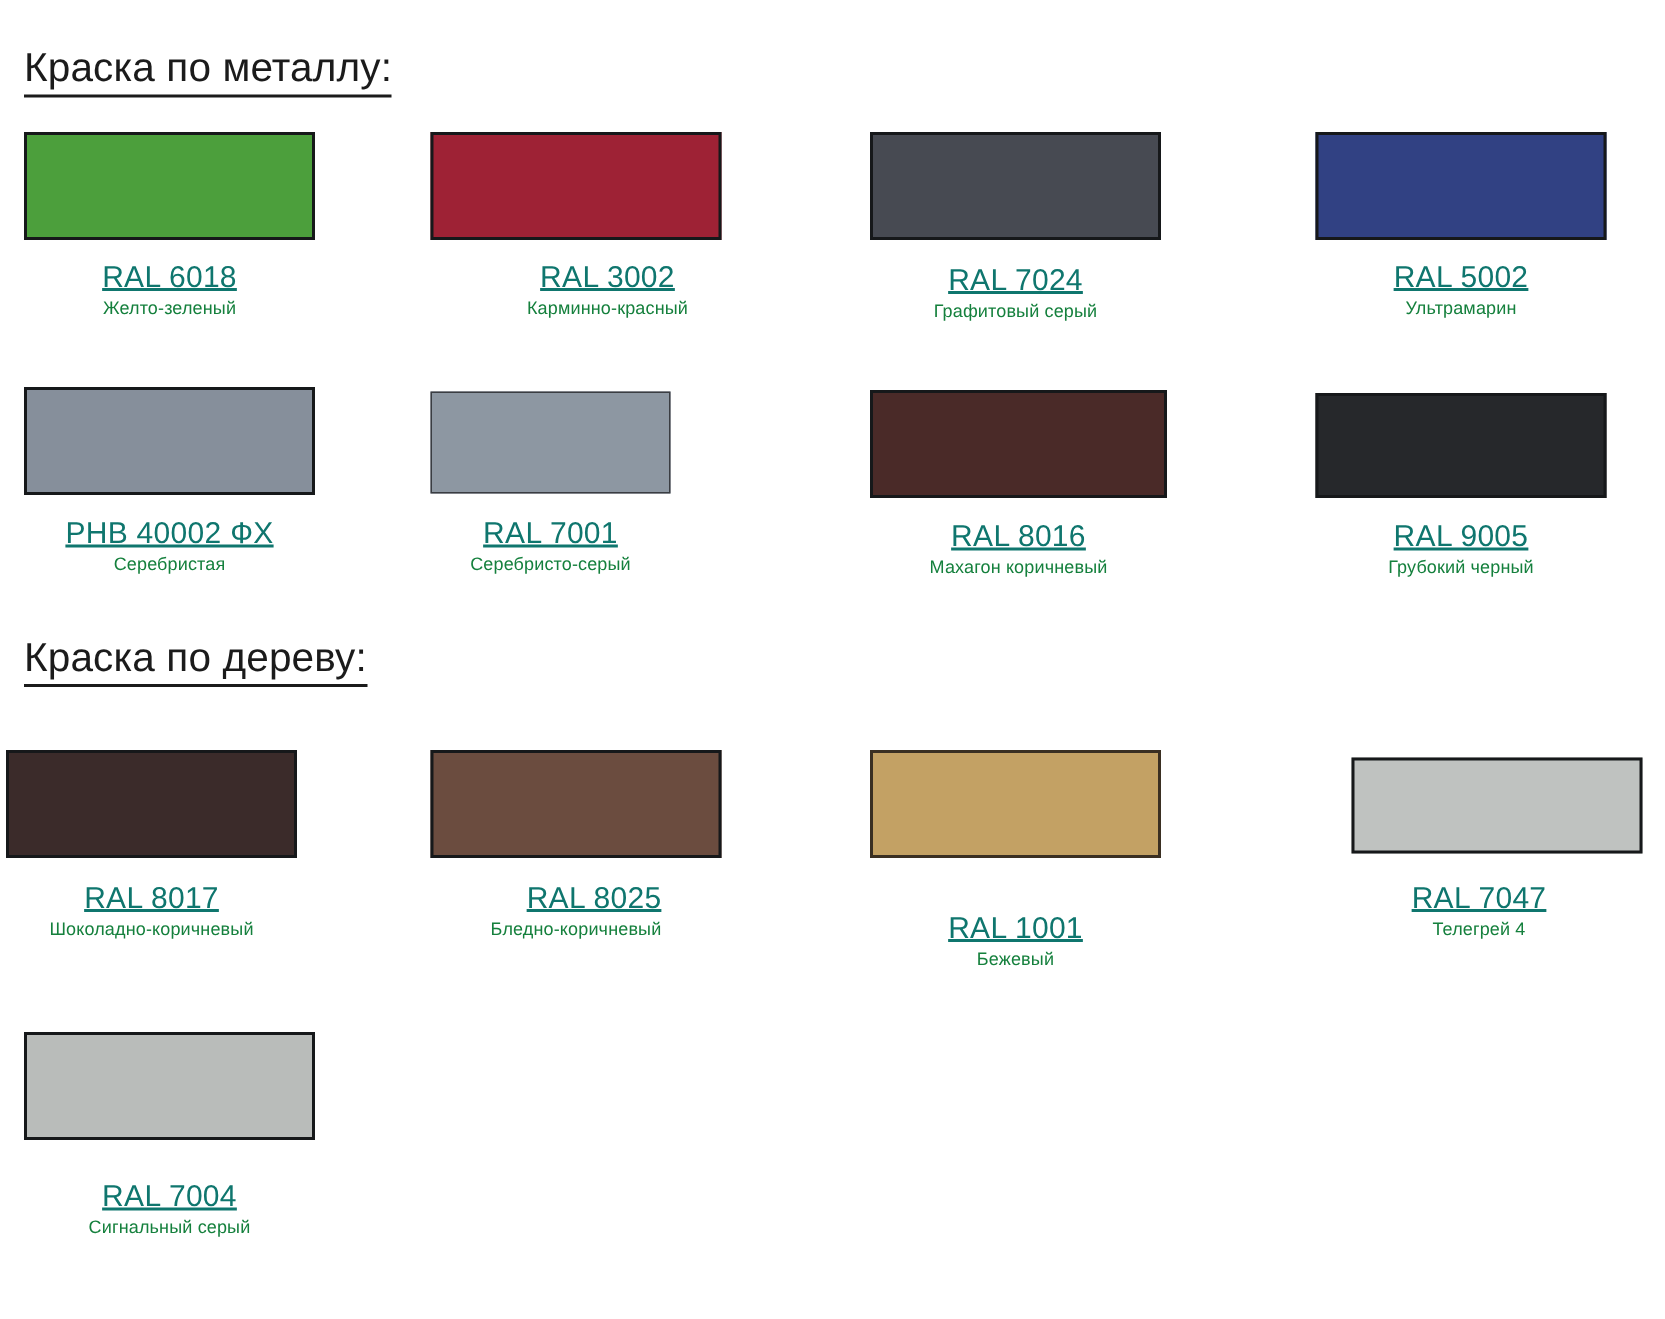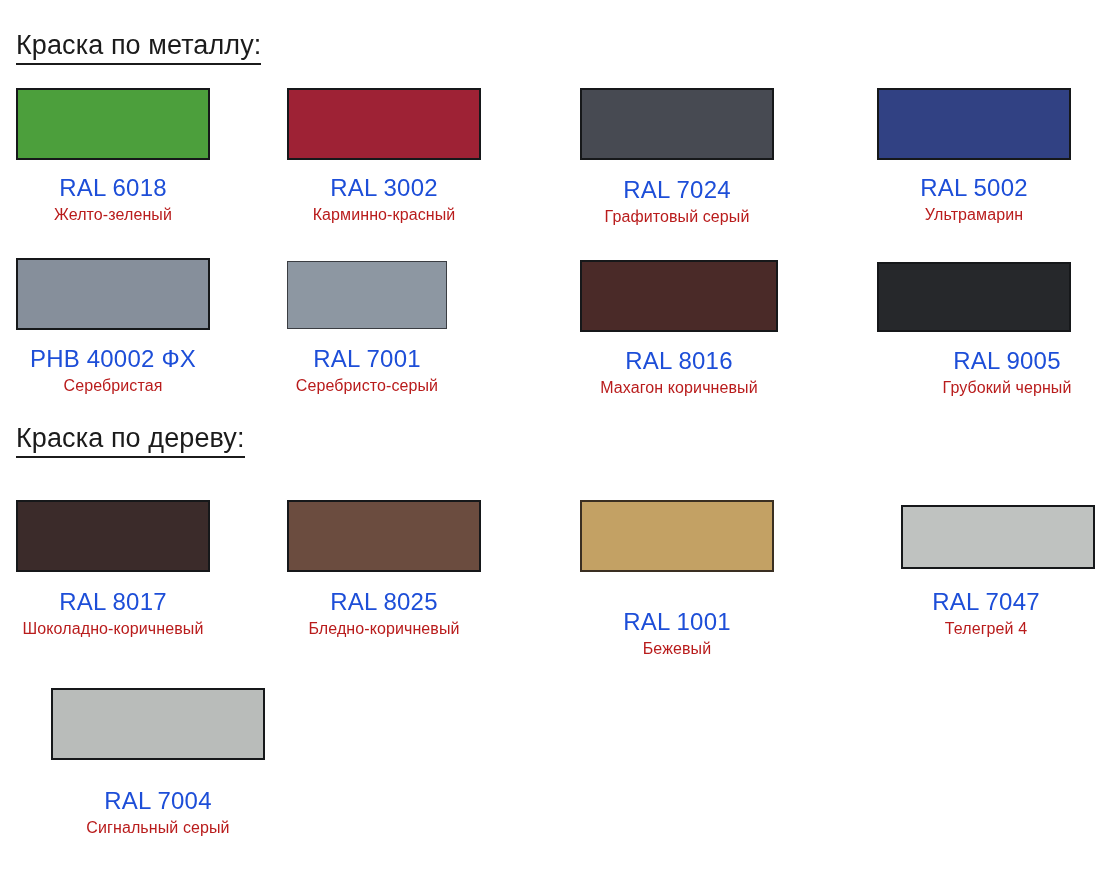--- a/index.html
+++ b/index.html
@@ -54,28 +54,29 @@
   .swatch-labels {
     position: absolute;
     left: 50%;
     transform: translateX(-50%);
     text-align: center;
     white-space: nowrap;
     line-height: 1.32;
   }
 
   .swatch-code {
-    font-size: 24px;
-    color: #1d4ed8;
+    font-size: 20px;
+    color: #0f766e;
     letter-spacing: 0.2px;
+    text-decoration: underline;
   }
 
   .swatch-name {
-    font-size: 16px;
-    color: #b91c1c;
+    font-size: 12px;
+    color: #15803d;
     letter-spacing: 0.1px;
   }
 </style>
 </head>
 <body>
 
 <div class="page">
 
   <div class="section-heading" style="left:16px; top:30px;">Краска по металлу:</div>
 
@@ -84,21 +85,21 @@
   <div id="swatch-layer">
       <div class="swatch-cell" style="left: 16px; top: 88px; width: 194px; height: 72px;">
         <div class="swatch-chip" title="RAL 6018" style="background: rgb(76, 159, 60); border-color: rgb(22, 24, 26);"></div>
         <div class="swatch-labels" style="top: 84px;">
           <div class="swatch-code">RAL 6018</div>
           <div class="swatch-name">Желто-зеленый</div>
         </div>
       </div>
       <div class="swatch-cell" style="left: 287px; top: 88px; width: 194px; height: 72px;">
         <div class="swatch-chip" title="RAL 3002" style="background: rgb(158, 34, 53); border-color: rgb(22, 24, 26);"></div>
-        <div class="swatch-labels" style="top: 84px;">
+        <div class="swatch-labels" style="top: 84px; margin-left: 21px;">
           <div class="swatch-code">RAL 3002</div>
           <div class="swatch-name">Карминно-красный</div>
         </div>
       </div>
       <div class="swatch-cell" style="left: 580px; top: 88px; width: 194px; height: 72px;">
         <div class="swatch-chip" title="RAL 7024" style="background: rgb(71, 74, 82); border-color: rgb(22, 24, 26);"></div>
         <div class="swatch-labels" style="top: 86px;">
           <div class="swatch-code">RAL 7024</div>
           <div class="swatch-name">Графитовый серый</div>
         </div>
@@ -126,54 +127,54 @@
       </div>
       <div class="swatch-cell" style="left: 580px; top: 260px; width: 198px; height: 72px;">
         <div class="swatch-chip" title="RAL 8016" style="background: rgb(74, 42, 40); border-color: rgb(22, 24, 26);"></div>
         <div class="swatch-labels" style="top: 85px;">
           <div class="swatch-code">RAL 8016</div>
           <div class="swatch-name">Махагон коричневый</div>
         </div>
       </div>
       <div class="swatch-cell" style="left: 877px; top: 262px; width: 194px; height: 70px;">
         <div class="swatch-chip" title="RAL 9005" style="background: rgb(38, 40, 43); border-color: rgb(22, 24, 26);"></div>
-        <div class="swatch-labels" style="top: 83px; margin-left: 33px;">
+        <div class="swatch-labels" style="top: 83px;">
           <div class="swatch-code">RAL 9005</div>
           <div class="swatch-name">Грубокий черный</div>
         </div>
       </div>
-      <div class="swatch-cell" style="left: 16px; top: 500px; width: 194px; height: 72px;">
+      <div class="swatch-cell" style="left: 4px; top: 500px; width: 194px; height: 72px;">
         <div class="swatch-chip" title="RAL 8017" style="background: rgb(59, 43, 42); border-color: rgb(22, 24, 26);"></div>
         <div class="swatch-labels" style="top: 86px;">
           <div class="swatch-code">RAL 8017</div>
           <div class="swatch-name">Шоколадно-коричневый</div>
         </div>
       </div>
       <div class="swatch-cell" style="left: 287px; top: 500px; width: 194px; height: 72px;">
         <div class="swatch-chip" title="RAL 8025" style="background: rgb(107, 76, 63); border-color: rgb(22, 24, 26);"></div>
-        <div class="swatch-labels" style="top: 86px;">
+        <div class="swatch-labels" style="top: 86px; text-align: right;">
           <div class="swatch-code">RAL 8025</div>
           <div class="swatch-name">Бледно-коричневый</div>
         </div>
       </div>
       <div class="swatch-cell" style="left: 580px; top: 500px; width: 194px; height: 72px;">
         <div class="swatch-chip" title="RAL 1001" style="background: rgb(195, 161, 100); border-color: rgb(58, 47, 34);"></div>
         <div class="swatch-labels" style="top: 86px; margin-top: 20px;">
           <div class="swatch-code">RAL 1001</div>
           <div class="swatch-name">Бежевый</div>
         </div>
       </div>
       <div class="swatch-cell" style="left: 877px; top: 505px; width: 194px; height: 64px; padding-left: 24px;">
         <div class="swatch-chip" title="RAL 7047" style="background: rgb(191, 194, 192); border-color: rgb(22, 24, 26);"></div>
         <div class="swatch-labels" style="top: 81px;">
           <div class="swatch-code">RAL 7047</div>
           <div class="swatch-name">Телегрей 4</div>
         </div>
       </div>
-      <div class="swatch-cell" style="left: 16px; top: 688px; width: 214px; height: 72px; margin-left: 35px;">
+      <div class="swatch-cell" style="left: 16px; top: 688px; width: 194px; height: 72px;">
         <div class="swatch-chip" title="RAL 7004" style="background: rgb(185, 188, 186); border-color: rgb(22, 24, 26);"></div>
         <div class="swatch-labels" style="top: 97px;">
           <div class="swatch-code">RAL 7004</div>
           <div class="swatch-name">Сигнальный серый</div>
         </div>
       </div>
     </div>
 
 </div>
 

